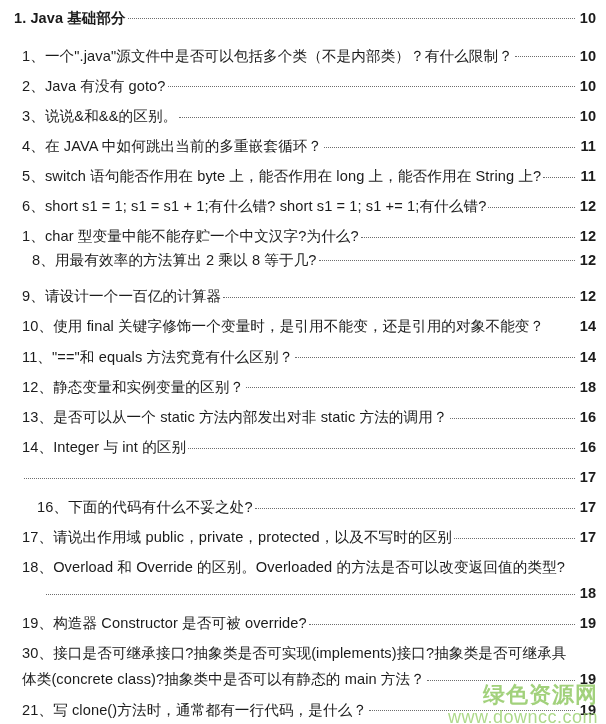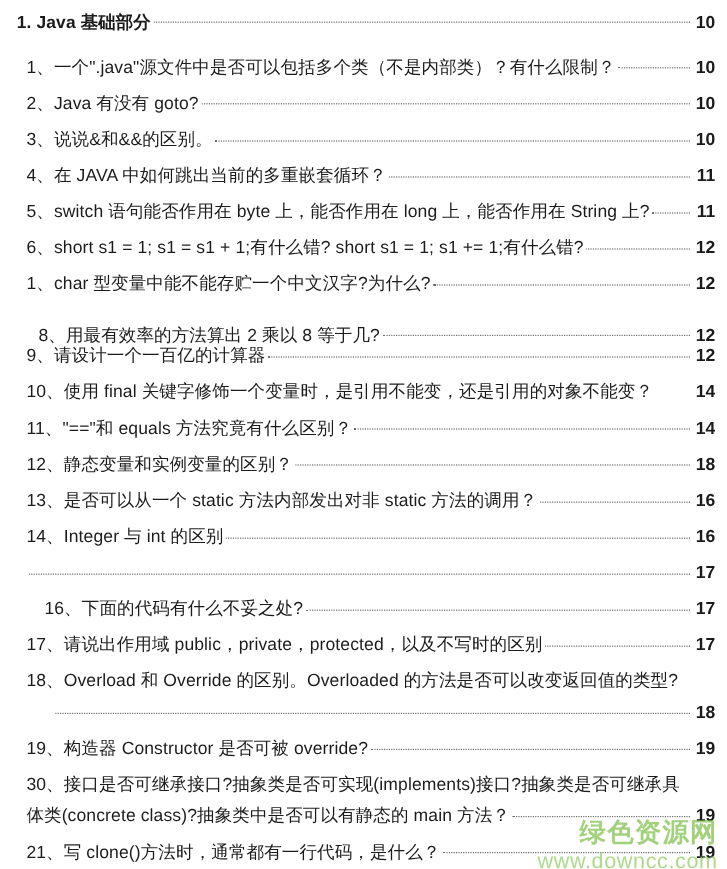--- a/index.html
+++ b/index.html
@@ -176,21 +176,21 @@
           <span class="toc-page">12</span>
         </div>
       </div>
       <div class="toc-entry lvl2" style="position: absolute; left: 0px; top: 218.6px;">
         <div class="toc-line">
           <span class="toc-text">1、char 型变量中能不能存贮一个中文汉字?为什么?</span>
           <span class="toc-leader"></span>
           <span class="toc-page">12</span>
         </div>
       </div>
-      <div class="toc-entry lvl2" style="position: absolute; left: 0px; top: 261px; padding-left: 32px;">
+      <div class="toc-entry lvl2" style="position: absolute; left: 0px; top: 242px; padding-left: 32px;">
         <div class="toc-line">
           <span class="toc-text">8、用最有效率的方法算出 2 乘以 8 等于几?</span>
           <span class="toc-leader"></span>
           <span class="toc-page">12</span>
         </div>
       </div>
       <div class="toc-entry lvl2" style="position: absolute; left: 0px; top: 278.8px;">
         <div class="toc-line">
           <span class="toc-text">9、请设计一个一百亿的计算器</span>
           <span class="toc-leader"></span>

